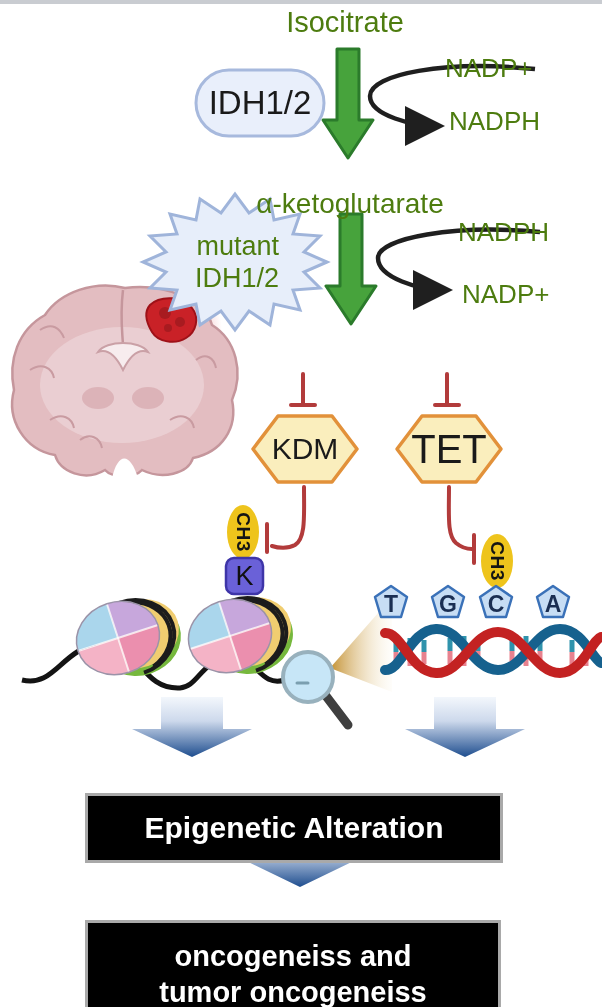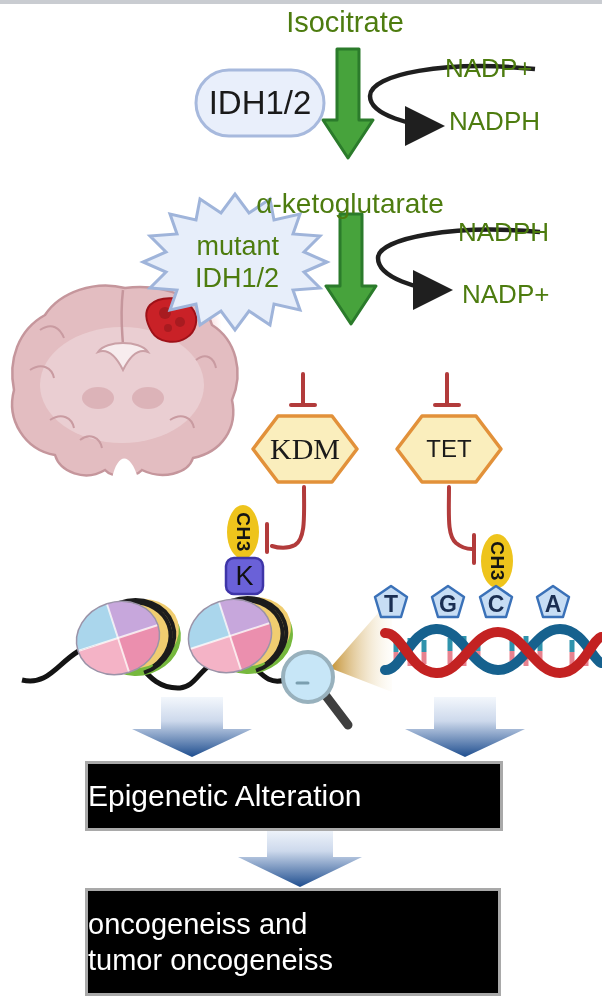--- a/index.html
+++ b/index.html
@@ -8,22 +8,22 @@
     font-family:"Liberation Sans","DejaVu Sans",sans-serif;color:#1a1a1a;
   }
   .abs{position:absolute;}
   .lbl{position:absolute;white-space:nowrap;color:#4d7c0f;}
   .ctr{transform:translateX(-50%);text-align:center;}
   .flexbox{position:absolute;display:flex;align-items:center;justify-content:center;text-align:center;}
   .rot90{position:absolute;transform:translate(-50%,-50%) rotate(90deg);transform-origin:center;
          font-weight:bold;font-size:19px;color:#141414;letter-spacing:0.5px;}
   .black-box{
     position:absolute;background:#000000;border:3px solid #a9a9a9;color:#ffffff;
-    display:flex;flex-direction:column;align-items:flex-start;justify-content:center;
-    font-weight:normal;line-height:1.25;
+    display:flex;flex-direction:column;align-items:center;justify-content:center;
+    font-weight:bold;line-height:1.25;margin-top:32px;
   }
   .top-strip{position:absolute;left:0;top:0;width:602px;height:4px;background:#c9ccd1;}
 </style>
 </head>
 <body>
 
 <div class="canvas">
 
   <div class="top-strip"></div>
 
@@ -179,22 +179,22 @@
   <div class="lbl ctr" style="left:350px;top:160px;font-size:28px;margin-top:28px;">α-ketoglutarate</div>
 
   <div class="lbl ctr" style="left:237px;top:230px;font-size:27px;line-height:1.2;text-align:right;">
     <div>mutant</div>
     <div>IDH1/2</div>
   </div>
 
   <div class="lbl" style="left:458px;top:217px;font-size:26px;">NADPH</div>
   <div class="lbl" style="left:462px;top:279px;font-size:26px;">NADP+</div>
 
-  <div class="flexbox" style="left:253px;top:417px;width:104px;height:64px;font-size:30px;font-family:Liberation Serif, serif;">KDM</div>
-  <div class="flexbox" style="left:397px;top:417px;width:104px;height:64px;font-size:24px;">TET</div>
+  <div class="flexbox" style="left:253px;top:417px;width:104px;height:64px;font-size:30px;">KDM</div>
+  <div class="flexbox" style="left:397px;top:417px;width:104px;height:64px;font-size:40px;">TET</div>
 
   <div class="rot90" style="left:243px;top:532px;">CH3</div>
   <div class="flexbox" style="left:226px;top:558px;width:37px;height:36px;font-size:27px;color:#101010;">K</div>
   <div class="rot90" style="left:497px;top:561px;">CH3</div>
 
   <div class="flexbox" style="left:375px;top:590px;width:32px;height:28px;font-size:23px;font-weight:600;color:#1a2e52;">T</div>
   <div class="flexbox" style="left:432px;top:590px;width:32px;height:28px;font-size:23px;font-weight:600;color:#1a2e52;">G</div>
   <div class="flexbox" style="left:480px;top:590px;width:32px;height:28px;font-size:23px;font-weight:600;color:#1a2e52;">C</div>
   <div class="flexbox" style="left:537px;top:590px;width:32px;height:28px;font-size:23px;font-weight:600;color:#1a2e52;">A</div>
 

